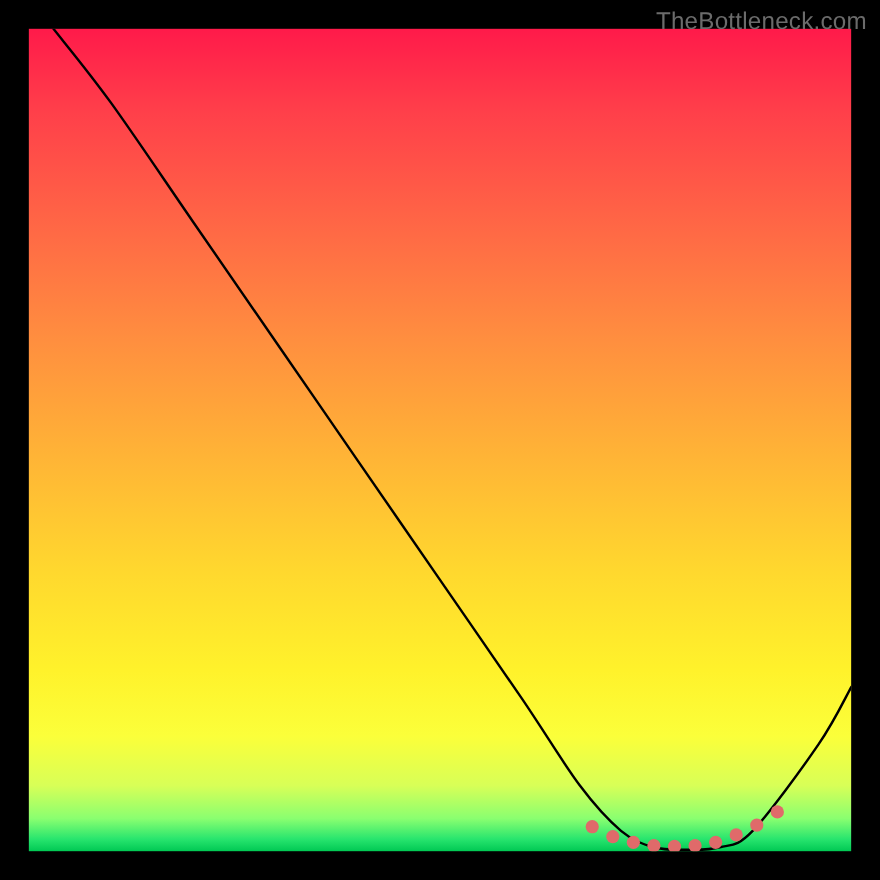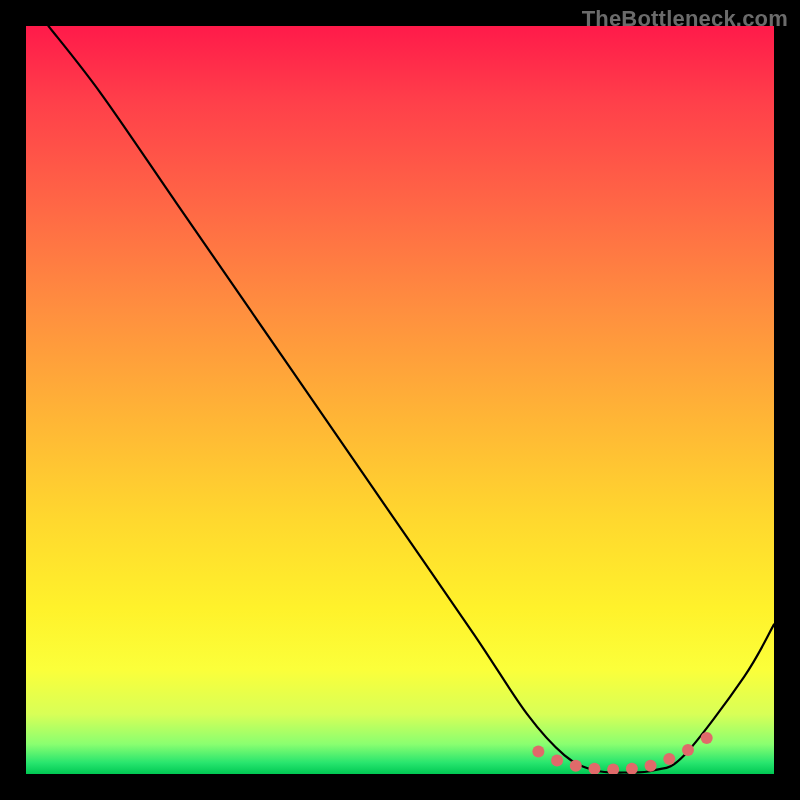--- a/index.html
+++ b/index.html
@@ -16,21 +16,21 @@
     width: 800px;
     height: 800px;
     background: #000;
   }
   .watermark {
     position: absolute;
     top: 6px;
     right: 12px;
     color: #6b6b6b;
     font-size: 22px;
-    font-weight: 700;
+    font-weight: 400;
     letter-spacing: 0.2px;
     z-index: 5;
   }
   .plot-area {
     position: absolute;
     left: 26px;
     top: 26px;
     width: 748px;
     height: 748px;
     overflow: hidden;

